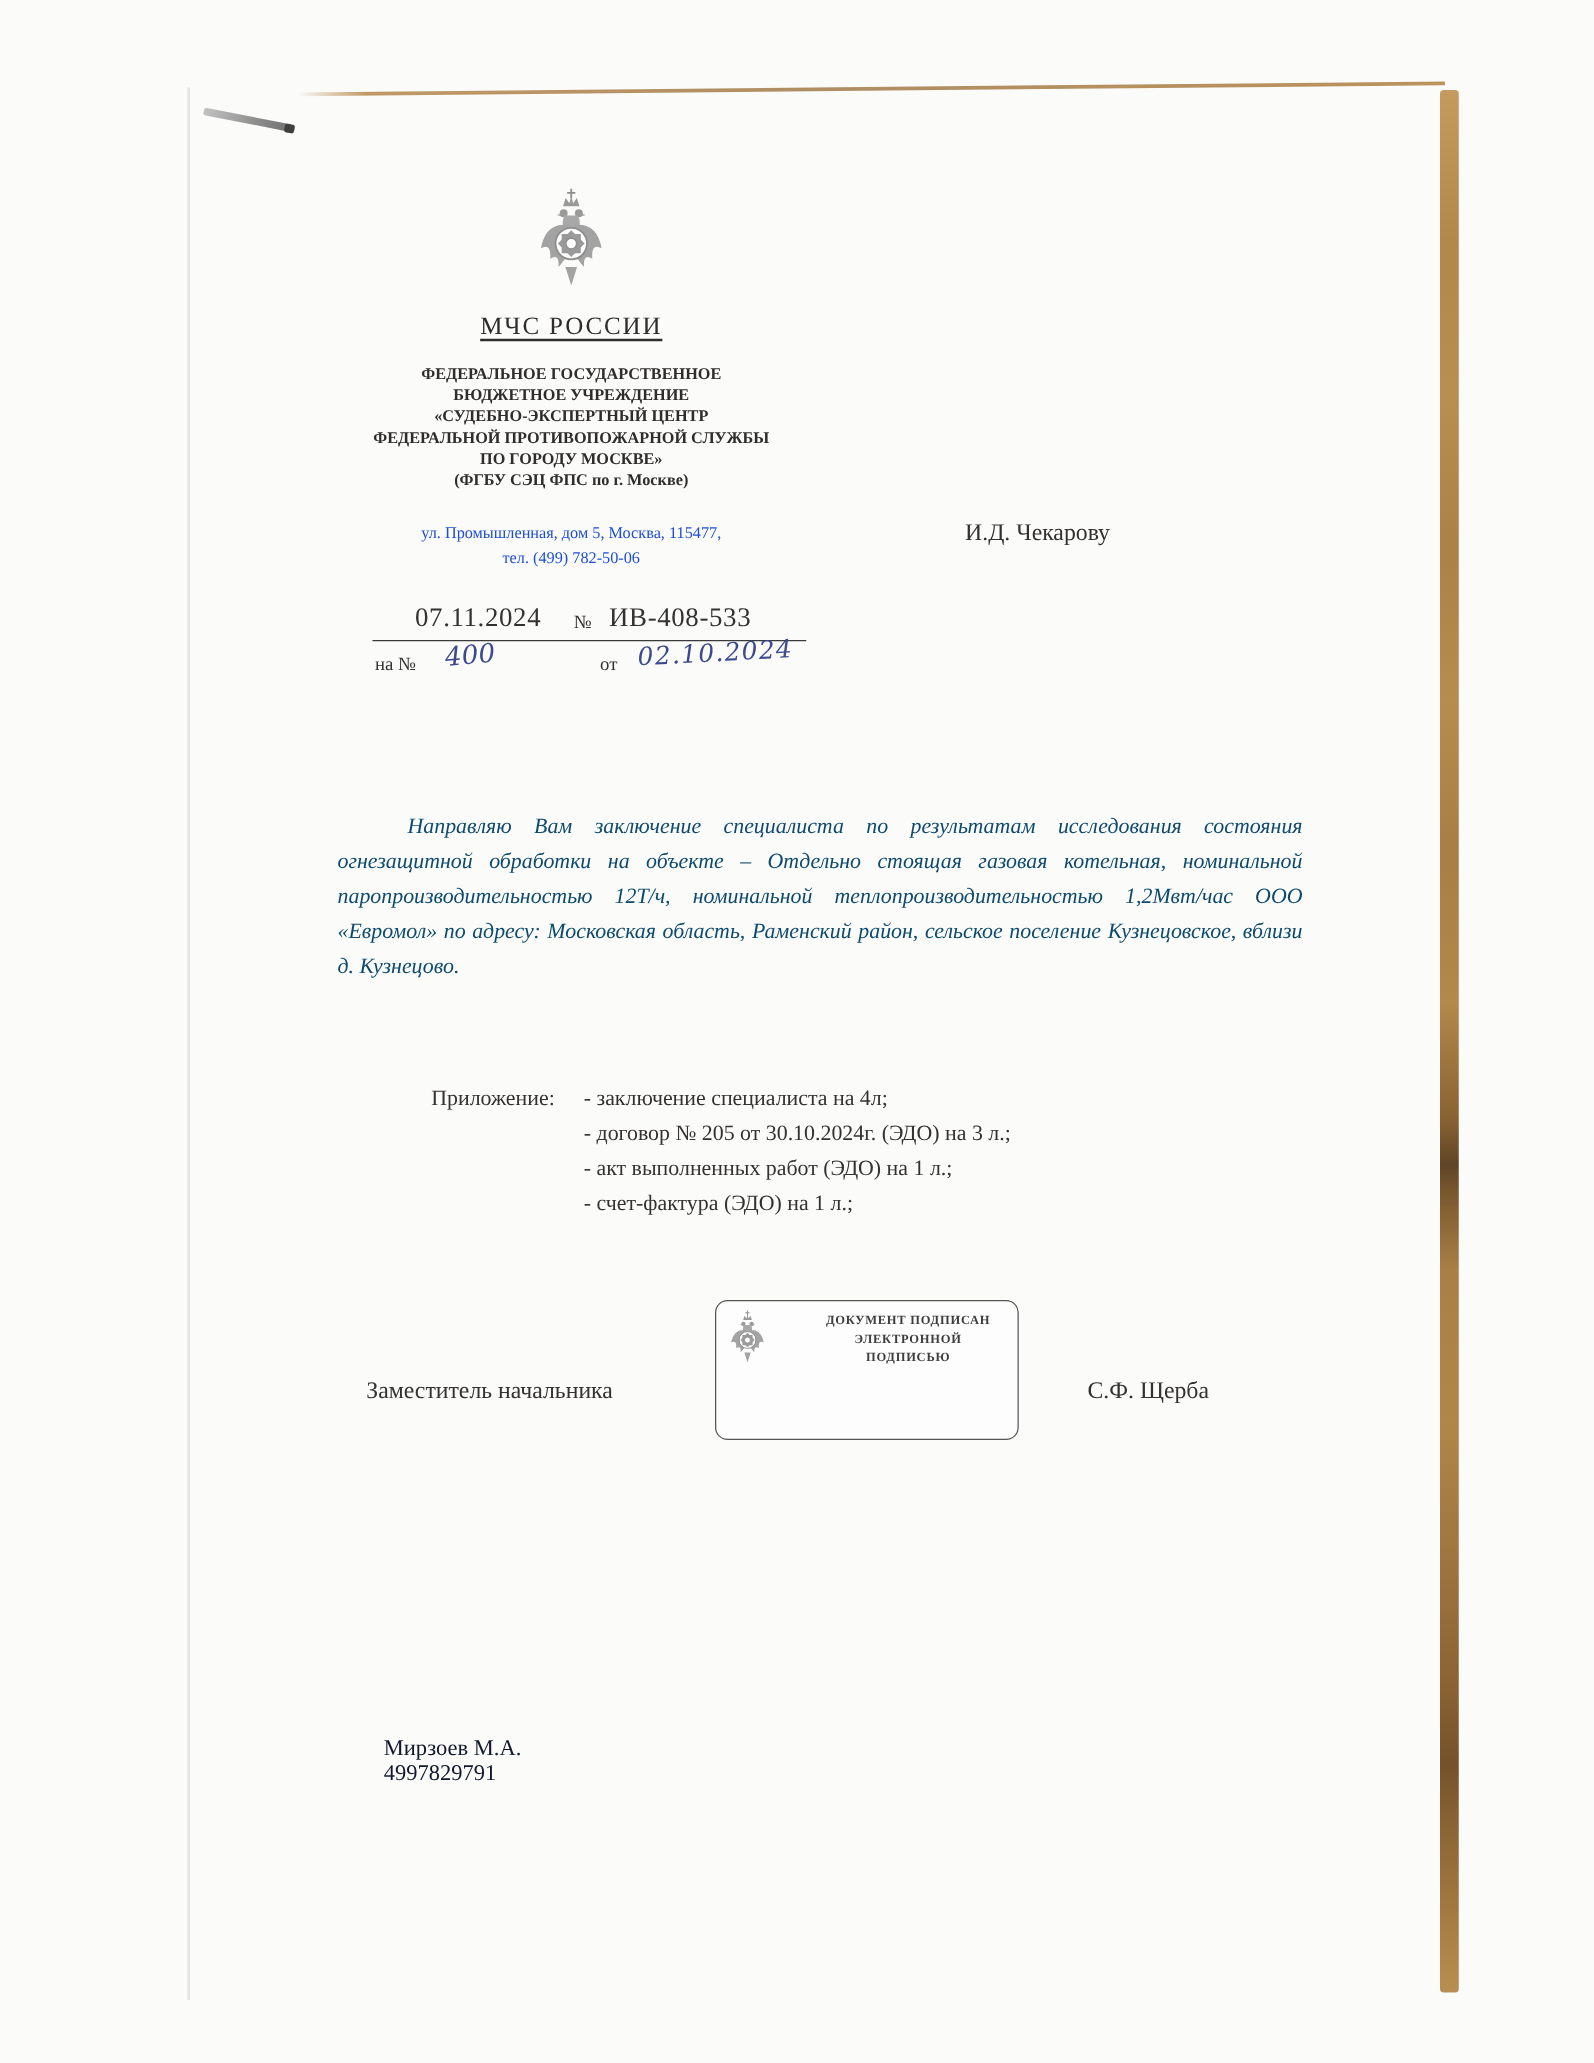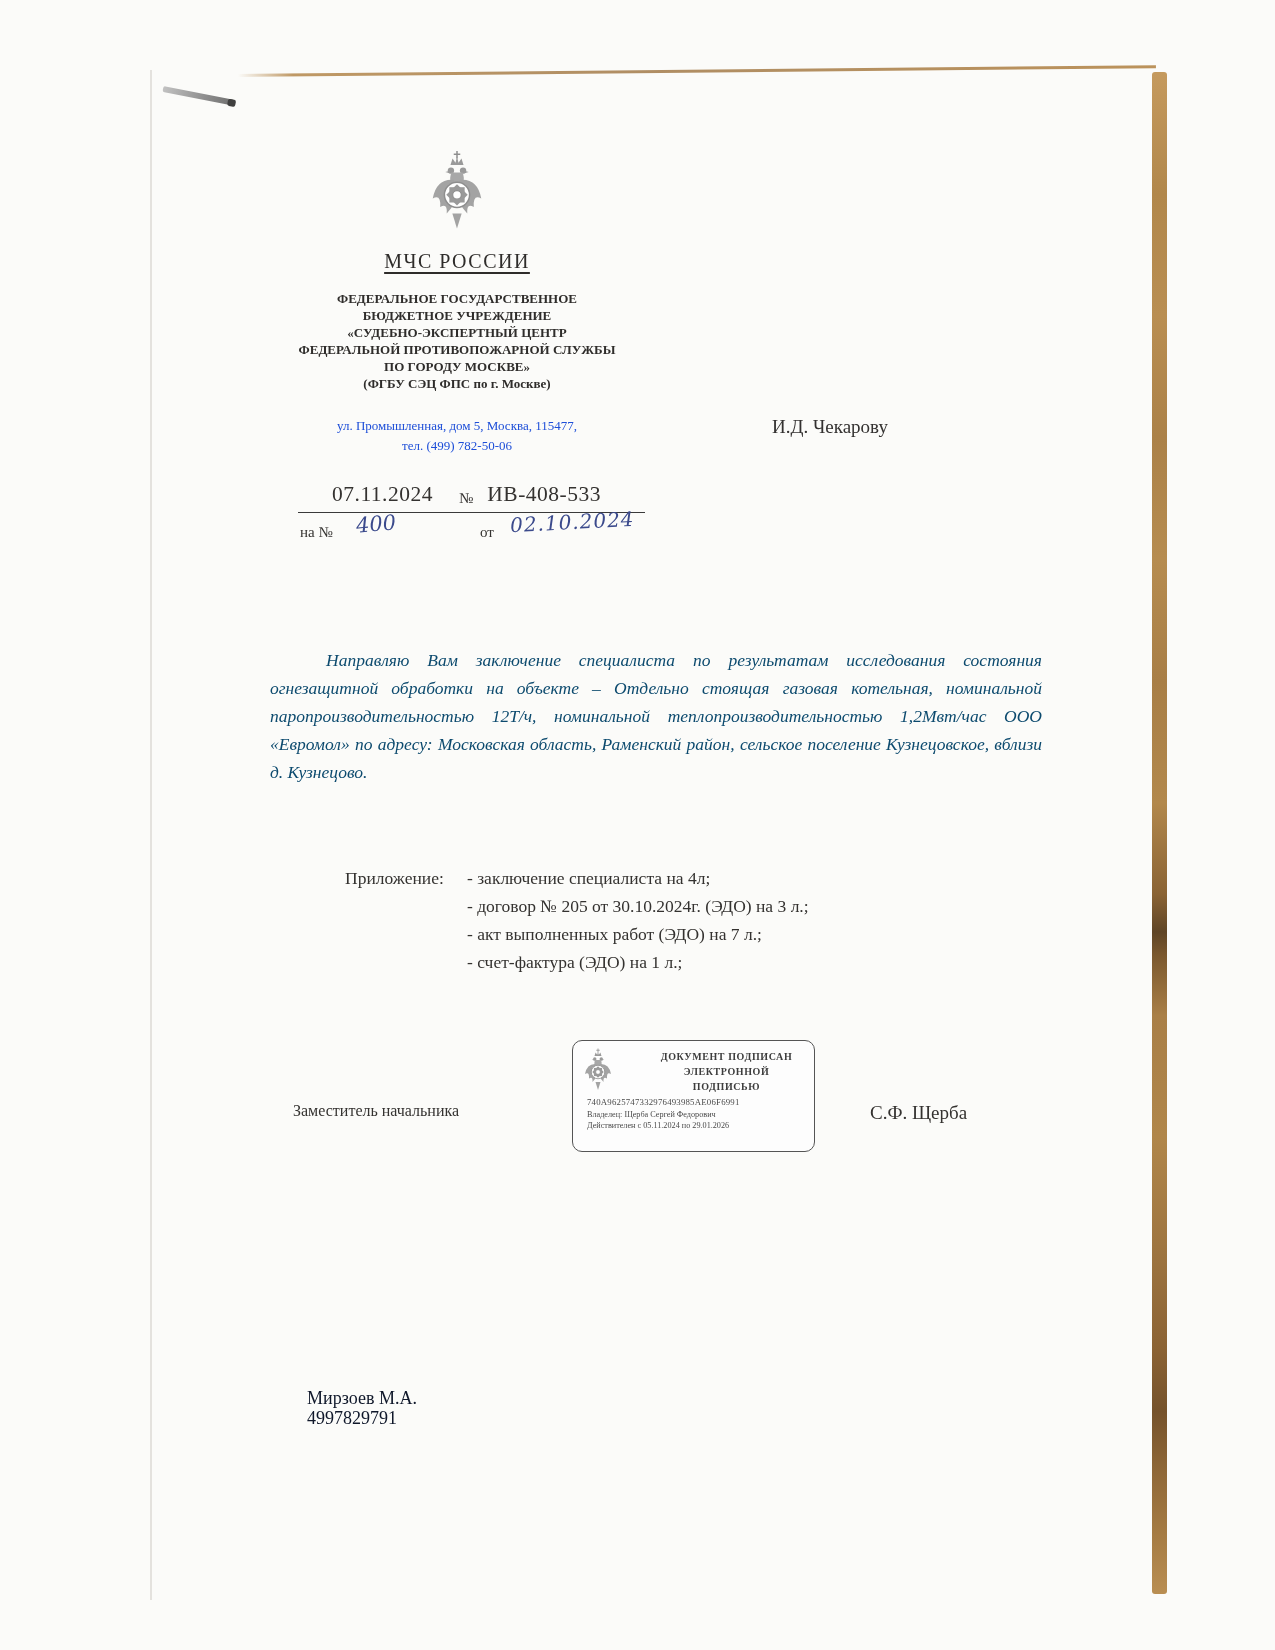--- a/index.html
+++ b/index.html
@@ -93,21 +93,21 @@
     color:#0c4a6e;
     font-style:italic;
   }
 
   
   .attachments{position:absolute;left:345px;top:864px;display:flex;font-size:17.5px;line-height:28px;}
   .att-label{width:122px;flex:none;}
   .att-items div{white-space:nowrap;}
 
   
-  .sig-position{position:absolute;left:293px;top:1102px;font-size:16px;}
+  .sig-position{position:absolute;left:293px;top:1102px;font-size:19px;}
   .sig-name{position:absolute;left:870px;top:1102px;font-size:19px;}
 
   
   .stamp{
     position:absolute;left:572px;top:1040px;width:243px;height:112px;
     border:1.5px solid #555;border-radius:10px;background:rgba(255,255,255,.6);
     box-sizing:border-box;
   }
   .stamp-head{display:flex;align-items:center;padding:7px 10px 0 10px;gap:36px;}
   .stamp-titles{flex:1;text-align:center;font-weight:bold;font-size:10px;
@@ -192,44 +192,39 @@
 
   <div class="recipient-name">И.Д. Чекарову</div>
 
   <div class="body-par">Направляю Вам заключение специалиста по результатам исследования состояния огнезащитной обработки на объекте – Отдельно стоящая газовая котельная, номинальной паропроизводительностью 12Т/ч, номинальной теплопроизводительностью 1,2Мвт/час ООО «Евромол» по адресу: Московская область, Раменский район, сельское поселение Кузнецовское, вблизи д. Кузнецово.</div>
 
   <div class="attachments">
     <div class="att-label">Приложение:</div>
     <div class="att-items">
       <div>- заключение специалиста на 4л;</div>
       <div>- договор № 205 от 30.10.2024г. (ЭДО) на 3 л.;</div>
-      <div>- акт выполненных работ (ЭДО) на 7 л.;</div>
+      <div>- акт выполненных работ (ЭДО) на 1 л.;</div>
       <div>- счет-фактура (ЭДО) на 1 л.;</div>
     </div>
   </div>
 
   <div class="sig-position">Заместитель начальника</div>
 
   <div class="stamp">
     <div class="stamp-head">
       <span>
         <svg width="30" height="46">
             <use href="#mchs-emblem"></use>
           </svg>
       </span>
       <div class="stamp-titles">
         <div>ДОКУМЕНТ ПОДПИСАН</div>
         <div>ЭЛЕКТРОННОЙ ПОДПИСЬЮ</div>
       </div>
     </div>
-    <div class="stamp-details">
-      <div class="stamp-cert">740A9625747332976493985AE06F6991</div>
-      <div>Владелец: Щерба Сергей Федорович</div>
-      <div>Действителен с 05.11.2024 по 29.01.2026</div>
-    </div>
   </div>
 
   <div class="sig-name">С.Ф. Щерба</div>
 
   <div class="footer">
     <div>Мирзоев М.А.</div>
     <div>4997829791</div>
   </div>
 
 </div>

